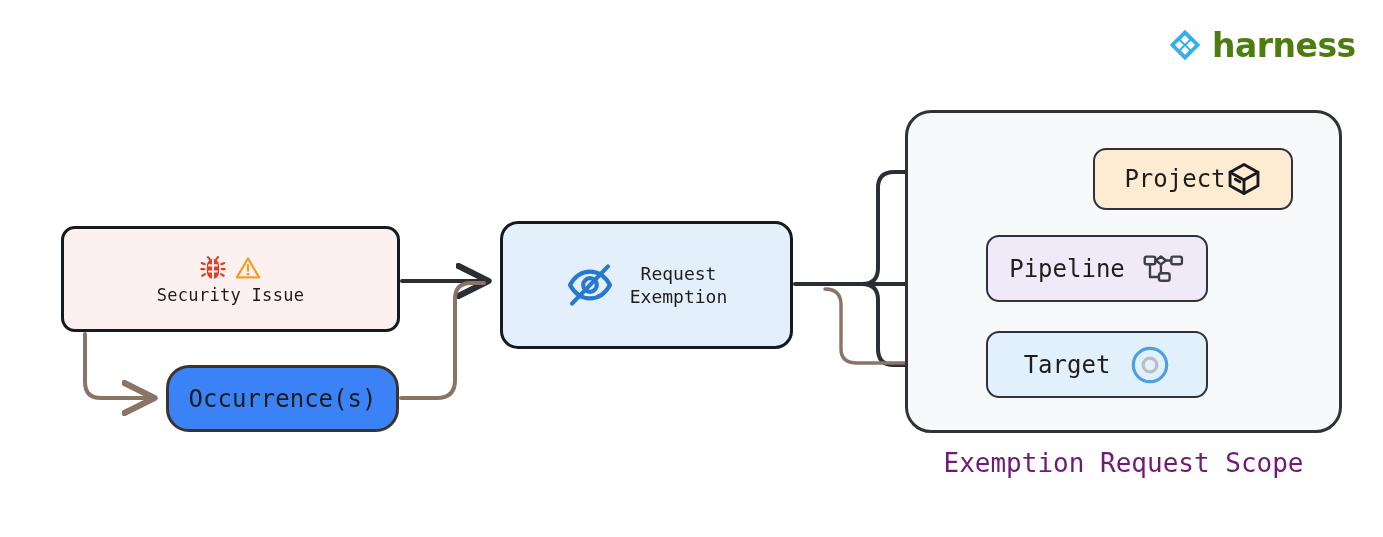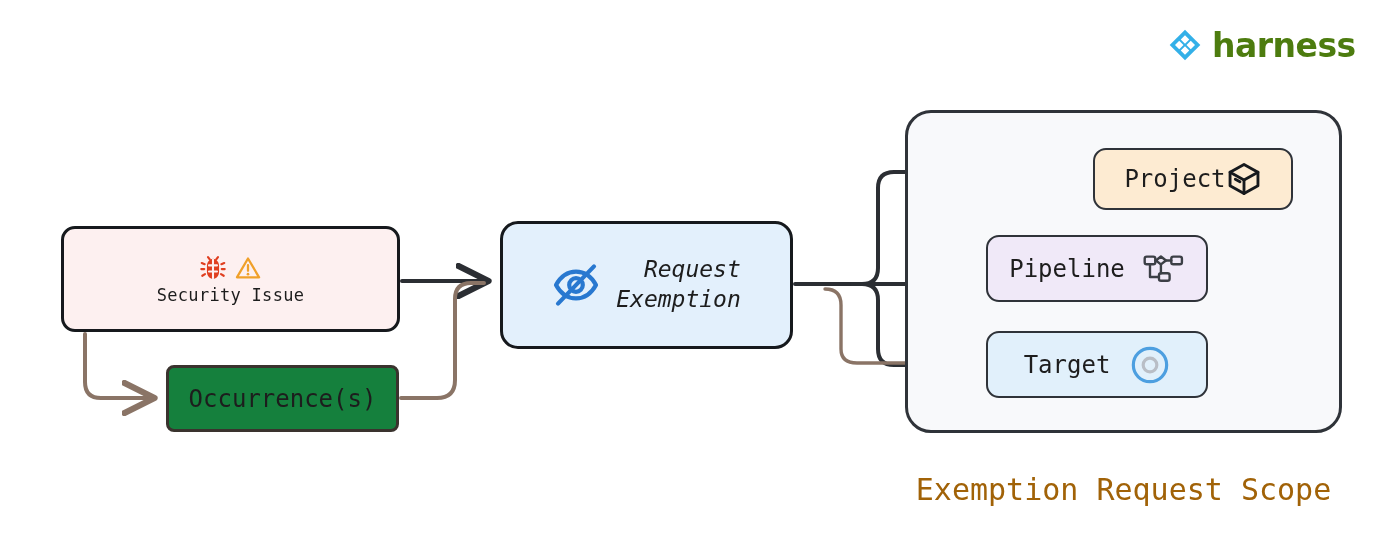--- a/index.html
+++ b/index.html
@@ -80,59 +80,58 @@
     justify-content: center;
     gap: 9px;
     height: 30px;
   }
   #node-security .node-label { font-size: 17px; letter-spacing: 0.3px; }
 
   
   #node-occurrence {
     left: 166px; top: 365px;
     width: 233px; height: 67px;
-    background: #15803d;
+    background: #3b82f6;
     border: 3px solid #3a332e;
-    border-radius: 8px;
+    border-radius: 23px;
   }
   #node-occurrence .node-label { font-size: 24px; }
 
   
   #node-request {
     left: 500px; top: 221px;
     width: 293px; height: 128px;
     background: #e3f0fc;
     border: 3px solid #16191d;
     border-radius: 18px;
     gap: 16px;
   }
   #node-request .node-label {
-    font-size: 23px;
+    font-size: 18px;
     line-height: 1.3;
-    text-align: right;
-    font-style: italic;
+    text-align: center;
   }
 
   
   #scope-container {
     left: 905px; top: 110px;
     width: 437px; height: 323px;
     background: #f8f9fb;
     border: 3px solid #2f3339;
     border-radius: 26px;
     display: block;
   }
   #scope-caption {
     position: absolute;
-    left: 905px; top: 472px;
+    left: 905px; top: 448px;
     width: 437px;
     text-align: center;
     font-family: "DejaVu Sans Mono", "Liberation Mono", monospace;
-    font-size: 30px;
-    color: #a16207;
+    font-size: 26px;
+    color: #701a75;
     white-space: pre;
   }
 
   
   #node-project {
     left: 1093px; top: 148px;
     width: 200px; height: 62px;
     background: #fdebd2;
     border: 2.5px solid #2f3339;
     border-radius: 13px;

